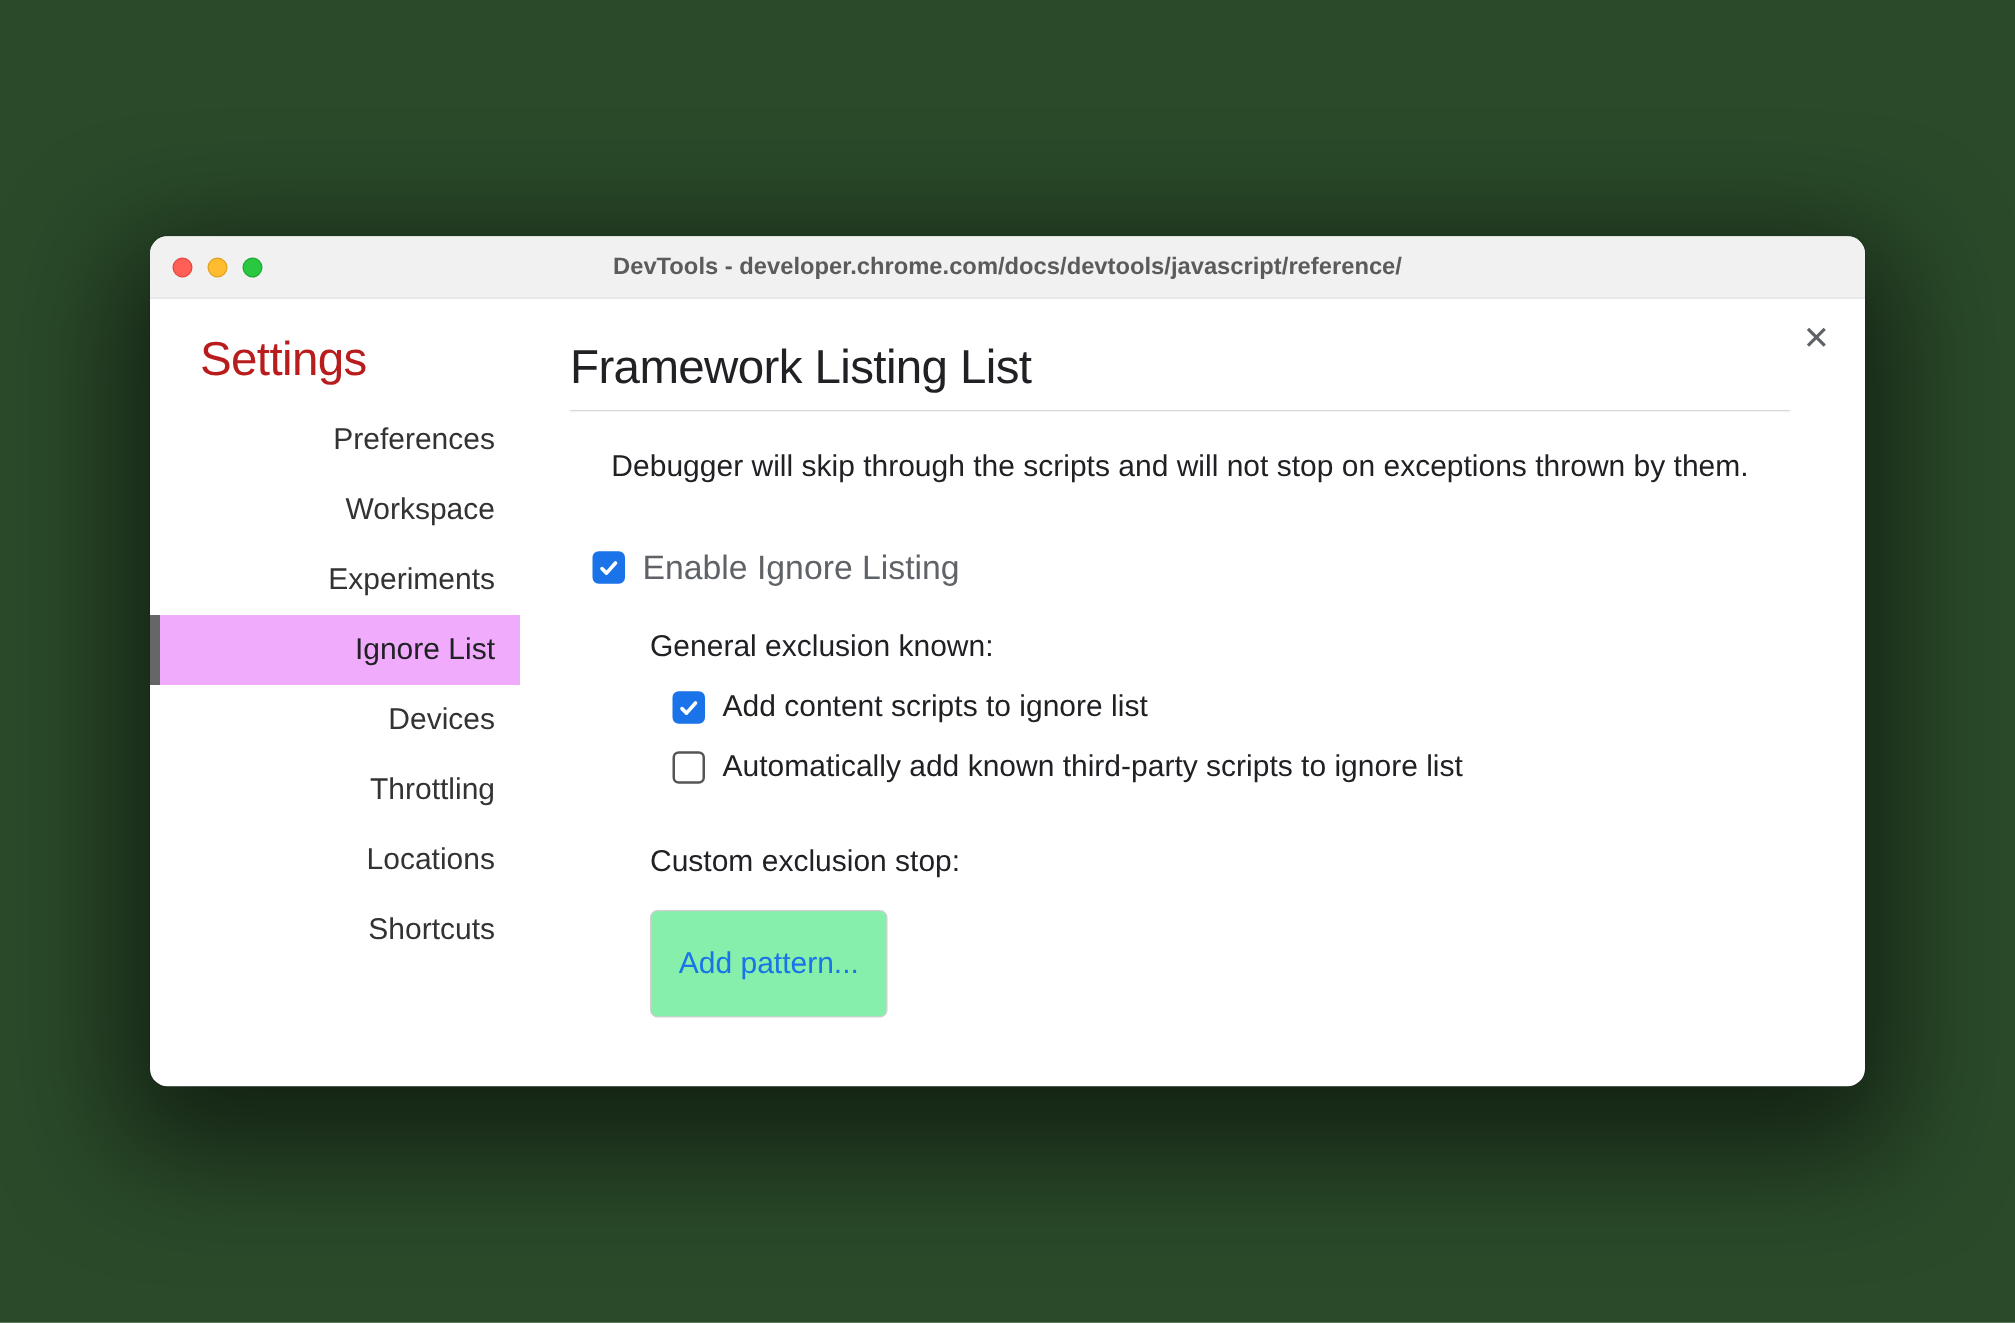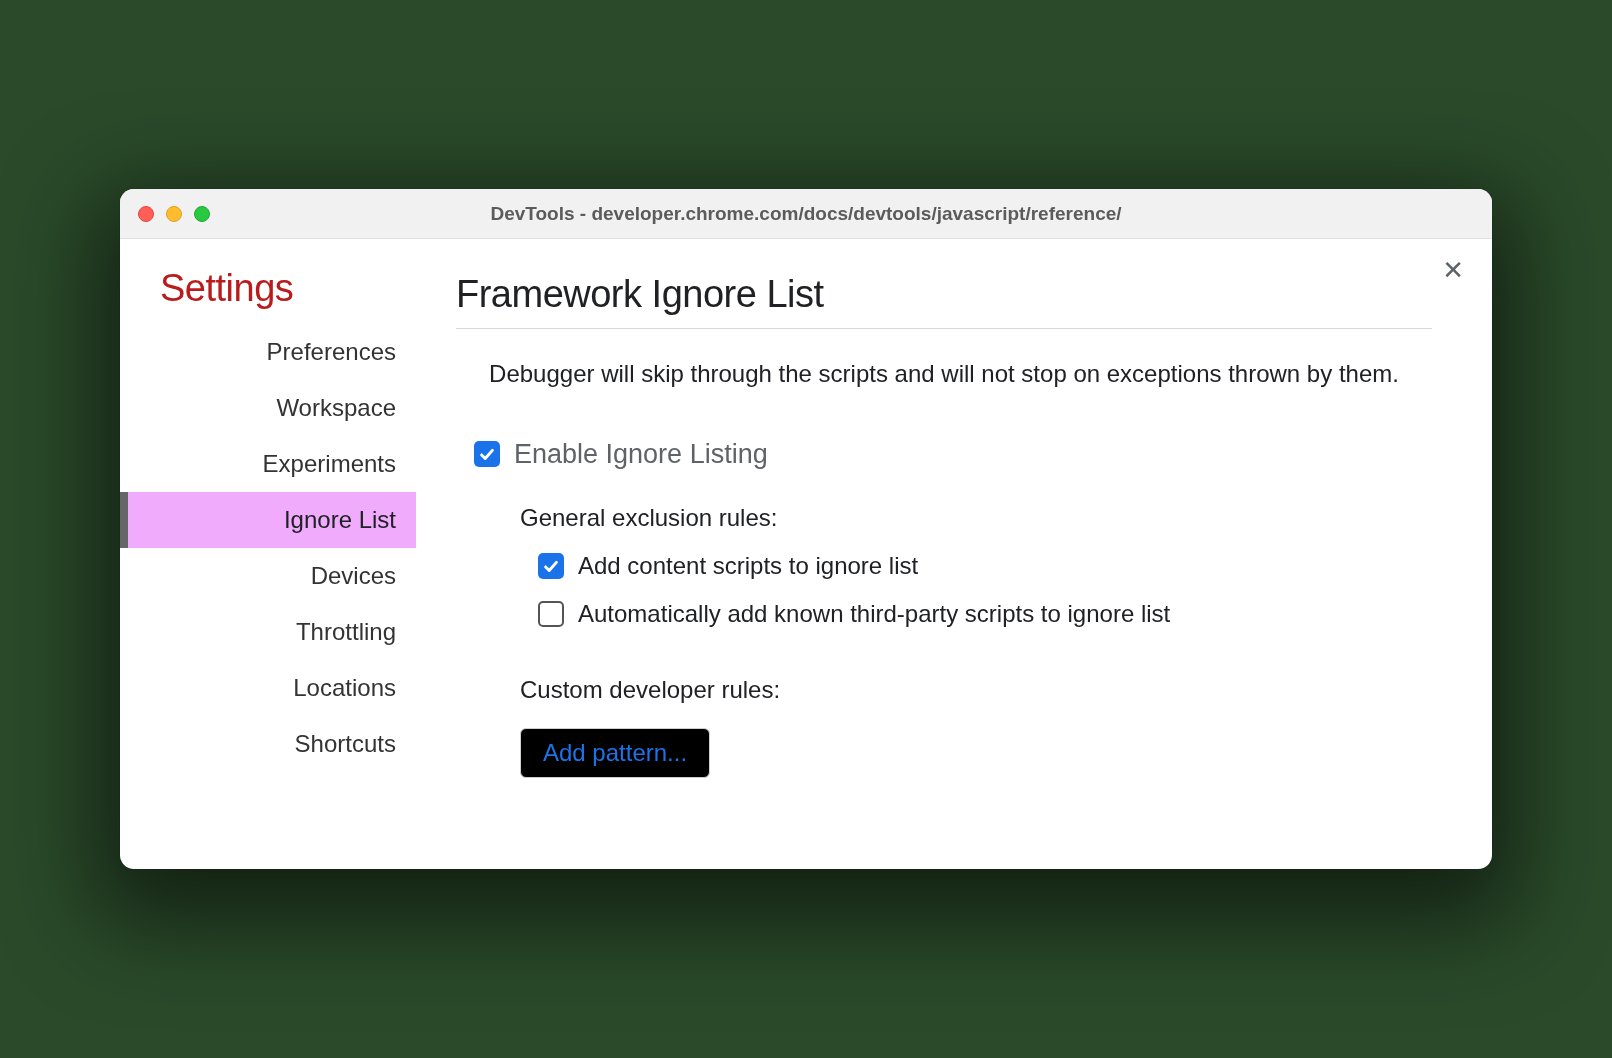--- a/index.html
+++ b/index.html
@@ -167,24 +167,24 @@
     font-size: 24px;
     color: #202124;
     margin: 0 0 20px 64px;
   }
   .section-label.custom {
     margin-top: 48px;
     margin-bottom: 24px;
   }
   .add-pattern-btn {
     margin-left: 64px;
-    padding: 10px 22px;
+    padding: 28px 22px;
     font-size: 24px;
     color: #1a73e8;
-    background: #000000;
+    background: #86efac;
     border: 1px solid #cfcfcf;
     border-radius: 6px;
     cursor: pointer;
     font-family: inherit;
   }
 </style>
 </head>
 <body>
 
 <div class="stage">
@@ -226,50 +226,50 @@
         </div>
         <div class="sidebar-item">
           <span>Locations</span>
         </div>
         <div class="sidebar-item">
           <span>Shortcuts</span>
         </div>
       </div>
 
       <div class="main">
-        <div class="page-title">Framework Ignore List</div>
+        <div class="page-title">Framework Listing List</div>
         <hr class="hr">
         <div class="description">Debugger will skip through the scripts and will not stop on exceptions thrown by them.</div>
 
         <div class="check-row">
           <div class="checkbox checked">
             <svg viewBox="0 0 20 20">
                 <polyline points="4 11 8 15 16 6"></polyline>
               </svg>
           </div>
           <span class="check-label-lg">Enable Ignore Listing</span>
         </div>
 
-        <div class="section-label">General exclusion rules:</div>
+        <div class="section-label">General exclusion known:</div>
 
         <div class="check-row sub">
           <div class="checkbox checked">
             <svg viewBox="0 0 20 20">
                 <polyline points="4 11 8 15 16 6"></polyline>
               </svg>
           </div>
           <span class="check-label">Add content scripts to ignore list</span>
         </div>
 
         <div class="check-row sub">
           <div class="checkbox unchecked"></div>
           <span class="check-label">Automatically add known third-party scripts to ignore list</span>
         </div>
 
-        <div class="section-label custom">Custom developer rules:</div>
+        <div class="section-label custom">Custom exclusion stop:</div>
 
         <button class="add-pattern-btn">
           <span>Add pattern...</span>
         </button>
       </div>
 
     </div>
   </div>
 </div>
 

